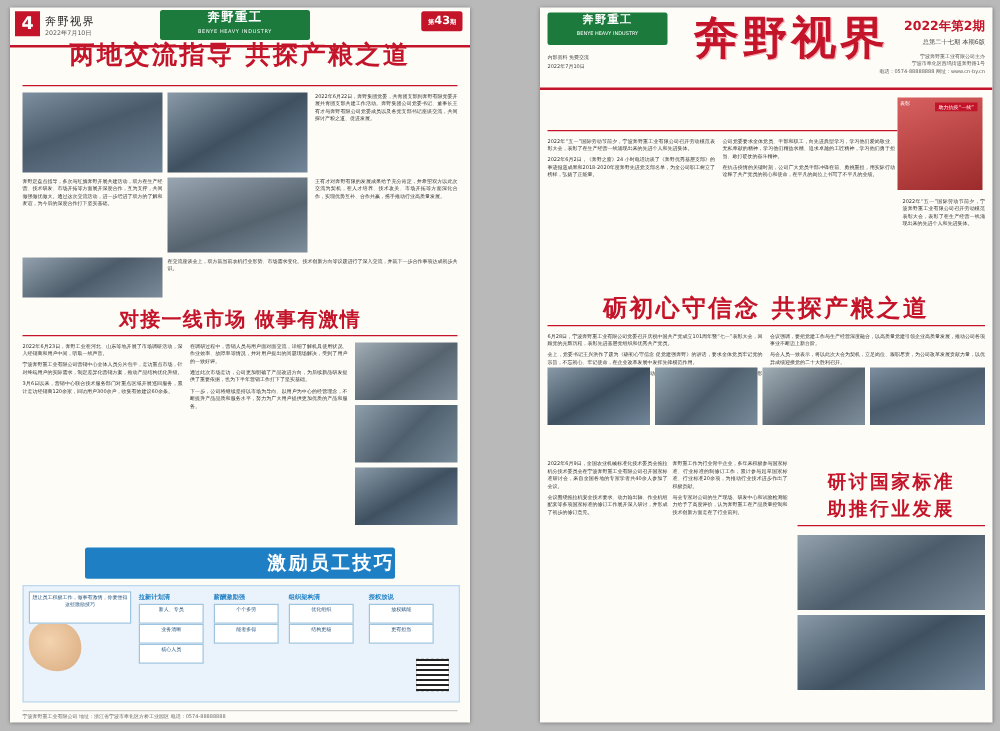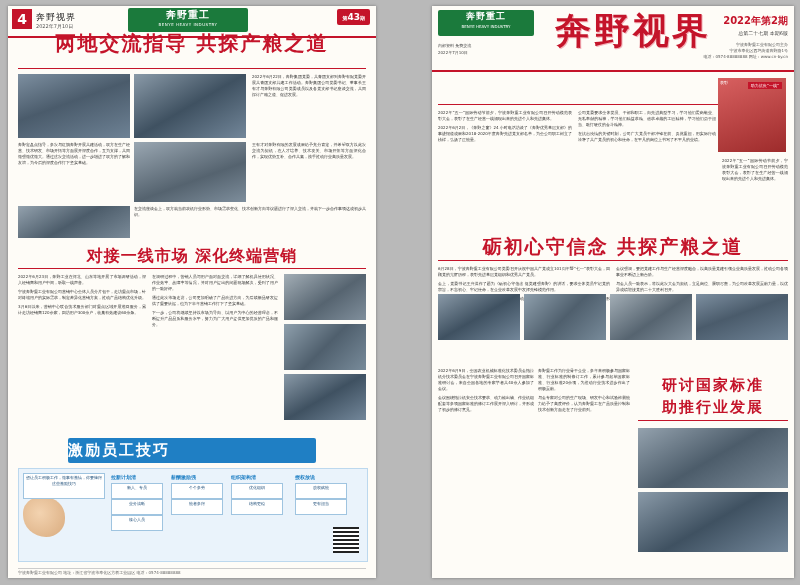--- a/index.html
+++ b/index.html
@@ -27,21 +27,21 @@
   .photo{position:absolute;background:#6b7f92;overflow:hidden;}
   .photo.room{background:linear-gradient(160deg,#7d8fa0 0%,#4a5b6b 45%,#6e8295 100%);}
   .photo.meet{background:linear-gradient(150deg,#8a9aa8 0%,#3f5161 50%,#73879a 100%);}
   .photo.man{background:linear-gradient(160deg,#9aa7b2 0%,#55636f 60%,#7e8e9c 100%);}
   .photo.site{background:linear-gradient(145deg,#a3aeb6 0%,#566470 55%,#808f9c 100%);}
   .photo.table{background:linear-gradient(150deg,#94a2ae 0%,#4c5c6a 50%,#7b8b99 100%);}
   .photo.people{background:linear-gradient(135deg,#8fa0ad 0%,#4f5f6d 50%,#788b9a 100%);}
   .txtblk{position:absolute;font-size:4px;line-height:6px;color:#333;text-align:justify;}
   .txtblk p{margin:0 0 3px 0;}
   .hl2{position:absolute;left:10px;top:240px;width:348px;font-size:16px;color:#c4142a;font-weight:bold;letter-spacing:1px;text-align:center;}
-  .hl3{position:absolute;left:60px;top:432px;width:248px;font-size:15px;color:#fff;font-weight:bold;letter-spacing:2px;text-align:left;background:#1f7fc4;border-radius:2px;padding:3px 0;}
+  .hl3{position:absolute;left:60px;top:432px;width:248px;font-size:15px;color:#fff;font-weight:bold;letter-spacing:2px;text-align:right;background:#1f7fc4;border-radius:2px;padding:3px 0;}
   .infobox{position:absolute;left:10px;top:462px;width:348px;height:92px;background:#eaf3fb;border:1px solid #bcd8ee;}
   .infochip{position:absolute;background:#fff;border:1px solid #9fc4e0;font-size:4px;color:#1f4e79;text-align:center;line-height:6px;padding:1px;}
   .ihdr{position:absolute;font-size:5px;color:#1f7fc4;font-weight:bold;}
   .hand{position:absolute;left:14px;top:492px;width:42px;height:40px;background:radial-gradient(circle at 40% 40%,#f3d3b0,#d9ab7e);border-radius:40% 50% 45% 55%;}
   .qr{position:absolute;right:8px;bottom:8px;width:26px;height:26px;background:
       repeating-linear-gradient(0deg,#222 0 2px,#fff 2px 4px),
       repeating-linear-gradient(90deg,#222 0 2px,transparent 2px 4px);}
   .footline{position:absolute;left:10px;bottom:3px;width:348px;font-size:4px;color:#666;border-top:1px solid #ccc;padding-top:1px;}
   
   .spine-txt{position:absolute;left:50%;transform:translateX(-50%);top:34px;width:34px;text-align:center;font-size:19px;font-weight:bold;color:#111;line-height:27px;letter-spacing:0;font-family:"DejaVu Sans","Liberation Sans",sans-serif;}
@@ -102,21 +102,21 @@
     <div class="photo man" style="left:126px;top:136px;width:112px;height:60px;"></div>
     <div class="txtblk" style="left:244px;top:136px;width:114px;height:60px;">
       <p>王有才对奔野有限的发展成果给予充分肯定，并希望双方以此次交流为契机，在人才培养、技术攻关、市场开拓等方面深化合作，实现优势互补、合作共赢，携手推动行业高质量发展。</p>
     </div>
 
     <div class="photo table" style="left:10px;top:200px;width:112px;height:32px;"></div>
     <div class="txtblk" style="left:126px;top:200px;width:232px;height:34px;">
       <p>在交流座谈会上，双方就当前农机行业形势、市场需求变化、技术创新方向等议题进行了深入交流，并就下一步合作事项达成初步共识。</p>
     </div>
 
-    <div class="hl hl2">对接一线市场 深化终端营销</div>
+    <div class="hl hl2">对接一线市场 做事有激情</div>
     <div class="subrule" style="left:10px;top:262px;width:348px;"></div>
 
     <div class="txtblk" style="left:10px;top:268px;width:128px;height:158px;">
       <p>2022年6月23日，奔野工业在河北、山东等地开展了市场调研活动，深入经销商和用户中间，听取一线声音。</p>
       <p>宁波奔野重工业有限公司营销中心全体人员分片包干，走访重点市场，针对终端用户的实际需求，制定差异化营销方案，推动产品结构优化升级。</p>
       <p>3月6日以来，营销中心联合技术服务部门对重点区域开展巡回服务，累计走访经销商120余家，回访用户300余户，收集有效建议60余条。</p>
     </div>
     <div class="txtblk" style="left:144px;top:268px;width:126px;height:158px;">
       <p>在调研过程中，营销人员与用户面对面交流，详细了解机具使用状况、作业效率、故障率等情况，并对用户提出的问题现场解决，受到了用户的一致好评。</p>
       <p>通过此次市场走访，公司更加明确了产品改进方向，为后续新品研发提供了重要依据，也为下半年营销工作打下了坚实基础。</p>

